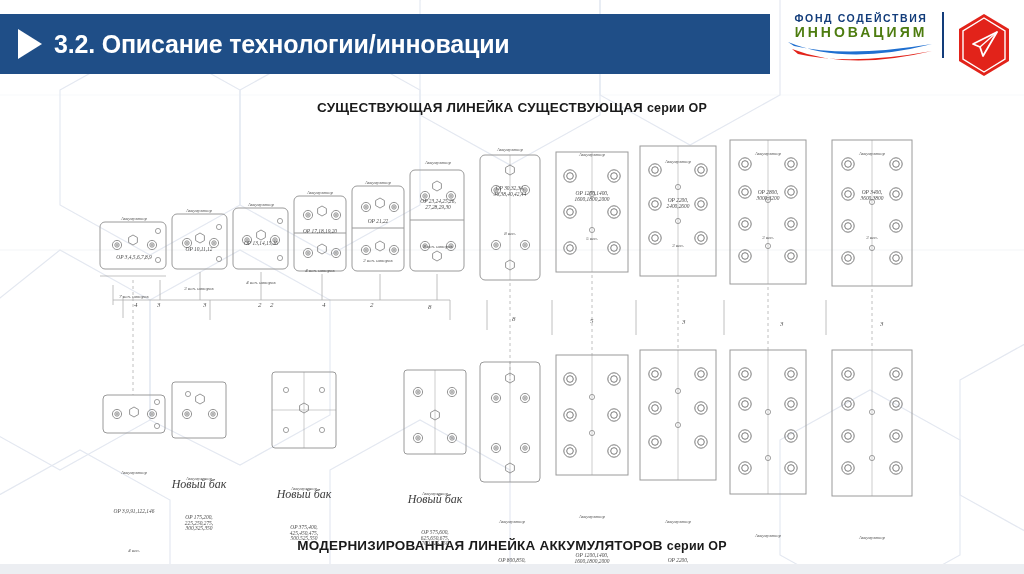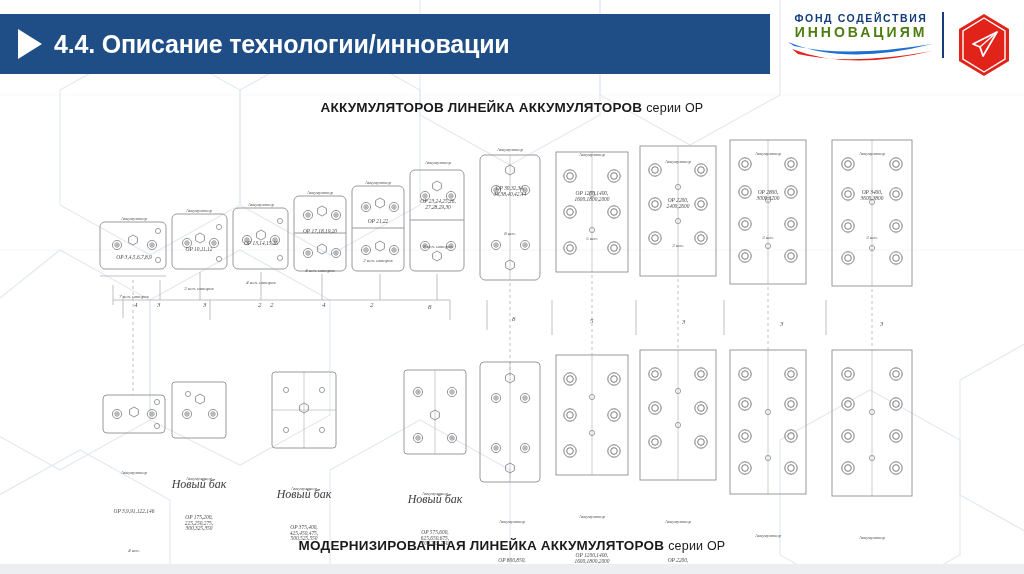--- a/index.html
+++ b/index.html
@@ -24,21 +24,21 @@
     display:flex;}
   .logo-text{display:flex;flex-direction:column;align-items:center;width:150px;}
   .logo-l1{font-size:10.5px;font-weight:bold;color:#123c7a;letter-spacing:1.6px;
     white-space:nowrap;}
   .logo-l2{font-size:14px;font-weight:bold;color:#4d7c0f;letter-spacing:3px;
     white-space:nowrap;}
   .logo-div{width:2px;height:46px;background:#123c7a;margin:0 12px 0 6px;}
   
   .chart-title{position:absolute;left:0;right:0;text-align:center;z-index:2;
     font-size:13.5px;font-weight:bold;color:#1a1a1a;letter-spacing:.2px;}
-  .chart-title .ser{font-weight:normal;font-size:12.5px;}
+  .chart-title .ser{font-weight:bold;font-size:12.5px;}
   #title-top{top:100px;}
   #title-bottom{top:538px;}
   
   .diagram{position:absolute;left:0;top:0;width:1024px;height:574px;z-index:1;}
   .lbl{position:absolute;z-index:2;text-align:center;
        font-family:"Liberation Serif",serif;font-style:italic;
        color:#4a4a4a;line-height:1.05;white-space:pre;}
   .lbl-cap{font-size:4.6px;}
   .lbl-code{font-size:5.4px;}
   .lbl-isp{font-size:4.8px;}
@@ -67,21 +67,21 @@
     <path d="M-10 500 L80 450 L170 500 L170 615 L80 665 L-10 615 Z"></path>
   </g>
   <g stroke="#e8ebf2" stroke-width="1" fill="none">
     <path d="M0 250 L1024 250" opacity="0.5"></path>
     <path d="M0 95 L1024 95" opacity="0.35"></path>
   </g>
 </svg>
 
 <div class="header">
   <div class="hdr-play"></div>
-  <div class="hdr-title">4.4. Описание технологии/инновации</div>
+  <div class="hdr-title">3.2. Описание технологии/инновации</div>
 </div>
 
 <div class="logo">
   <div class="logo-text">
     <div class="logo-l1">ФОНД СОДЕЙСТВИЯ</div>
     <div class="logo-l2">ИННОВАЦИЯМ</div>
     <svg width="150" height="22" viewBox="0 0 150 22">
       <path d="M2 2 Q60 26 146 4 Q62 18 8 6 Z" fill="#1f6fd0"></path>
       <path d="M4 6 Q62 28 146 8 Q64 22 10 10 Z" fill="#ffffff"></path>
       <path d="M6 9 Q62 31 146 11 Q64 26 12 14 Z" fill="#e2231a"></path>
@@ -90,21 +90,21 @@
   <div class="logo-div"></div>
   <svg width="56" height="66" viewBox="0 0 56 66">
     <polygon points="28,2 53,17 53,49 28,64 3,49 3,17" fill="#e2231a"></polygon>
     <polygon points="28,6 49,19 49,47 28,60 7,47 7,19" fill="none" stroke="#ffffff" stroke-width="1.4"></polygon>
     <path d="M17 32 L41 20 L27 44 L24 35 Z" fill="none" stroke="#ffffff" stroke-width="1.8" stroke-linejoin="round"></path>
     <path d="M24 35 L41 20" stroke="#ffffff" stroke-width="1.3"></path>
   </svg>
 </div>
 
 <div class="chart-title" id="title-top">
-  <span>АККУМУЛЯТОРОВ ЛИНЕЙКА АККУМУЛЯТОРОВ </span><span class="ser">серии ОР</span>
+  <span>СУЩЕСТВУЮЩАЯ ЛИНЕЙКА СУЩЕСТВУЮЩАЯ </span><span class="ser">серии ОР</span>
 </div>
 <div class="chart-title" id="title-bottom">
   <span>МОДЕРНИЗИРОВАННАЯ ЛИНЕЙКА АККУМУЛЯТОРОВ </span><span class="ser">серии ОР</span>
 </div>
 
 <svg class="diagram" width="1024" height="574" viewBox="0 0 1024 574">
   <defs>
     <g id="ring">
         <circle r="6.2" fill="none" stroke="#7b7b7b" stroke-width="1"></circle>
         <circle r="3.3" fill="none" stroke="#7b7b7b" stroke-width="1"></circle>

